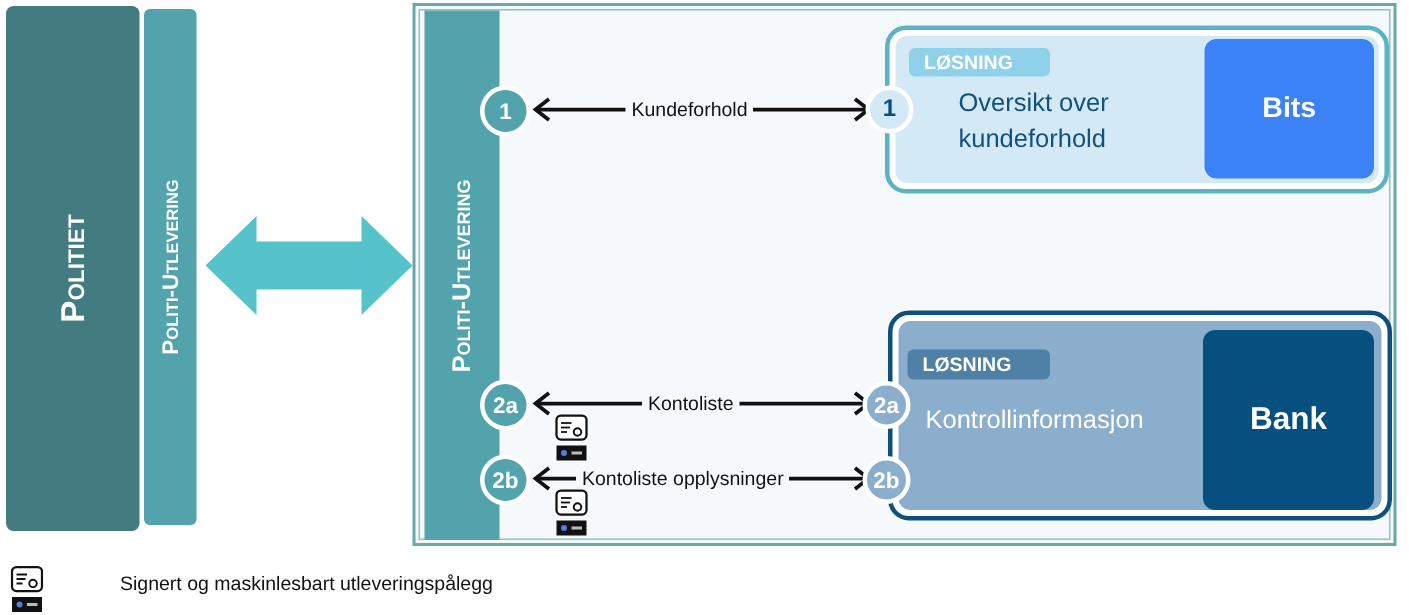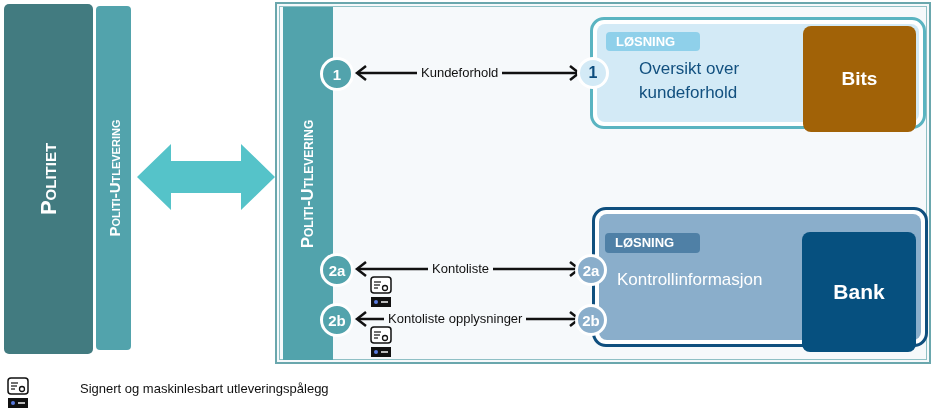--- a/index.html
+++ b/index.html
@@ -16,26 +16,26 @@
   .pu-right .vtext{font-size:17px;font-variant:small-caps;}
   .badge{position:absolute;border-radius:50%;color:#fff;font-weight:bold;display:flex;align-items:center;justify-content:center;box-sizing:border-box;}
   .b-left{width:34px;height:34px;background:#52a3ac;border:3px solid #fff;font-size:15px;}
   .b-r1{width:32px;height:32px;background:#d3eaf6;border:3px solid #fff;color:#0d4d7e;font-size:16px;}
   .b-r2{width:32px;height:32px;background:#8aaecb;border:3px solid #fff;font-size:15px;}
   .arrow-label{position:absolute;font-size:13px;color:#111;background:#f6f9fb;padding:0 4px;white-space:nowrap;}
   .sol1-outer{left:590px;top:17px;width:336px;height:112px;border:3px solid #5ab4c1;border-radius:14px;box-sizing:border-box;background:#fff;}
   .sol1-in{position:absolute;left:4px;top:4px;right:4px;bottom:4px;background:#d3eaf6;border-radius:8px;}
   .sol1-tag{position:absolute;left:606px;top:32px;width:94px;height:19px;background:#8fd0ea;border-radius:4px;color:#fff;font-weight:bold;font-size:13px;line-height:19px;padding-left:10px;box-sizing:border-box;}
   .sol1-title{position:absolute;left:615px;top:57px;color:#12507f;font-weight:normal;font-size:17px;line-height:24px;margin-left:24px;}
-  .bits{position:absolute;left:803px;top:26px;width:113px;height:106px;background:#a16207;border-radius:8px;color:#fff;font-weight:bold;font-size:19px;display:flex;align-items:center;justify-content:center;}
+  .bits{position:absolute;left:803px;top:26px;width:113px;height:93px;background:#3b82f6;border-radius:8px;color:#fff;font-weight:bold;font-size:19px;display:flex;align-items:center;justify-content:center;}
   .sol2-outer{left:592px;top:207px;width:336px;height:140px;border:3px solid #0f4f7e;border-radius:14px;box-sizing:border-box;background:#fff;}
   .sol2-in{position:absolute;left:4px;top:4px;right:4px;bottom:4px;background:#8aaecb;border-radius:8px;}
   .sol2-tag{position:absolute;left:605px;top:233px;width:95px;height:20px;background:#4f80a6;border-radius:4px;color:#fff;font-weight:bold;font-size:13px;line-height:20px;padding-left:10px;box-sizing:border-box;}
   .sol2-title{position:absolute;left:617px;top:270px;color:#fff;font-weight:normal;font-size:17px;}
-  .bank{position:absolute;left:802px;top:220px;width:114px;height:120px;background:#06507f;border-radius:8px;color:#fff;font-weight:bold;font-size:21px;display:flex;align-items:center;justify-content:center;margin-top:12px;}
+  .bank{position:absolute;left:802px;top:220px;width:114px;height:120px;background:#06507f;border-radius:8px;color:#fff;font-weight:bold;font-size:21px;display:flex;align-items:center;justify-content:center;}
   .doc{position:absolute;width:22px;}
   .legend-text{position:absolute;left:33px;top:381px;font-size:13px;color:#111;margin-left:47px;}
 </style>
 </head>
 <body>
 
 <div class="abs politiet">
   <span class="vtext">Politiet</span>
 </div>
 <div class="abs pu-left">

